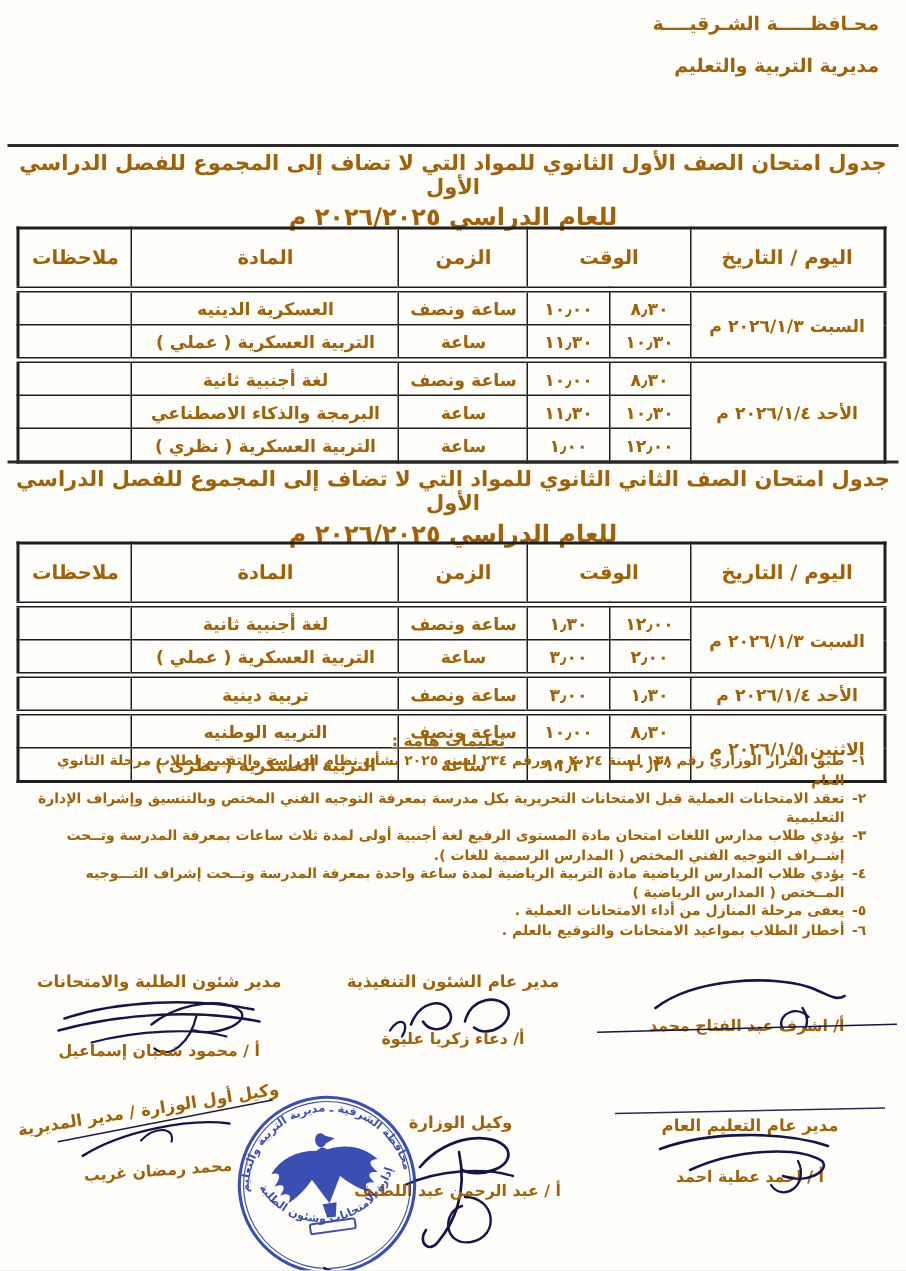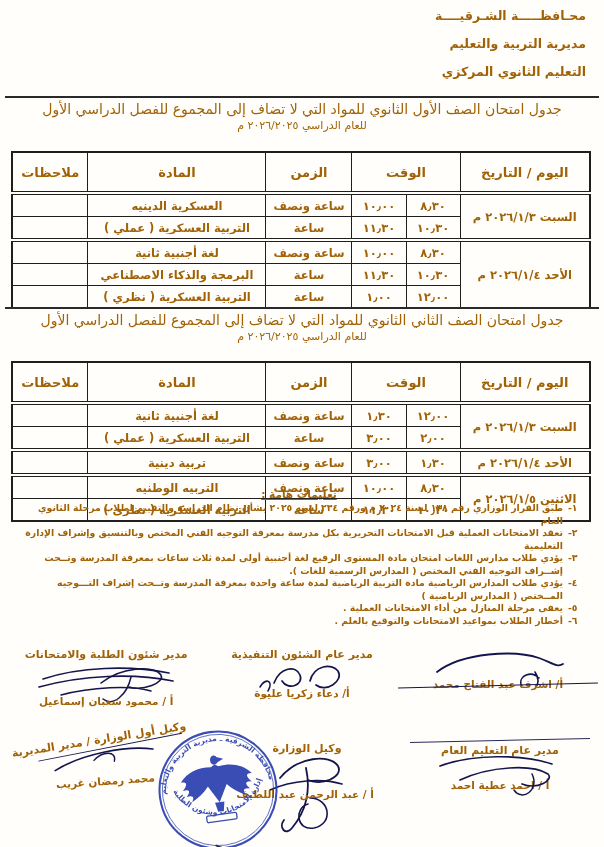--- a/index.html
+++ b/index.html
@@ -5,24 +5,24 @@
   html,body{margin:0;padding:0;background:#e8e8e8;}
   .page{
     position:relative; width:604px; height:847px; margin:0 auto;
     background:#fffefb; overflow:hidden; color:#a16207;
     font-family:"DejaVu Sans", sans-serif; direction:rtl;
   }
   
   .letterhead{position:absolute; top:8px; right:18px; text-align:right; font-weight:bold; font-size:12.5px;}
   .letterhead div{margin-bottom:13px; letter-spacing:.3px;}
   
-  .title-block{position:absolute; left:5px; right:5px; text-align:center; font-weight:normal;
+  .title-block{position:absolute; left:5px; right:5px; text-align:center; font-weight:bold;
     border-top:2px solid #2a2a2a; padding-top:3px;}
   .title-block .t1{font-size:14px;}
-  .title-block .t2{font-size:11px; margin-top:2px;}
+  .title-block .t2{font-size:16px; margin-top:2px;}
   #title1{top:96px;} #title2{top:307px;}
   
   table.exam{position:absolute; right:13px; border-collapse:collapse; table-layout:fixed;
     width:578px; font-weight:bold;}
   #table1{top:151px;} #table2{top:361px;}
   table.exam th, table.exam td{border:1px solid #1f1f1f; padding:0 2px; text-align:center; overflow:hidden;}
   table.exam{border:2px solid #1f1f1f;}
   table.exam thead th{height:38px; font-size:13px; border-bottom:4px double #1f1f1f;}
   table.exam tbody td{height:21px; font-size:11.5px; white-space:nowrap;}
   table.exam tbody tr.grp td{border-top:4px double #1f1f1f;}
@@ -59,21 +59,20 @@
   .ink{stroke:#15154d; fill:none; stroke-linecap:round; stroke-linejoin:round;}
 </style>
 </head>
 <body>
 
 <div class="page">
 
   <div class="letterhead">
     <div>محـافظـــــة الشـرقيــــة</div>
     <div>مديرية التربية والتعليم</div>
-    <div>التعليم الثانوي المركزي</div>
   </div>
 
   <div class="title-block" id="title1">
     <div class="t1">جدول امتحان الصف الأول الثانوي للمواد التي لا تضاف إلى المجموع  للفصل الدراسي الأول</div>
     <div class="t2">للعام الدراسي ٢٠٢٦/٢٠٢٥ م</div>
   </div>
 
   <table class="exam" id="table1">
     <colgroup>
       <col style="width:130px">

